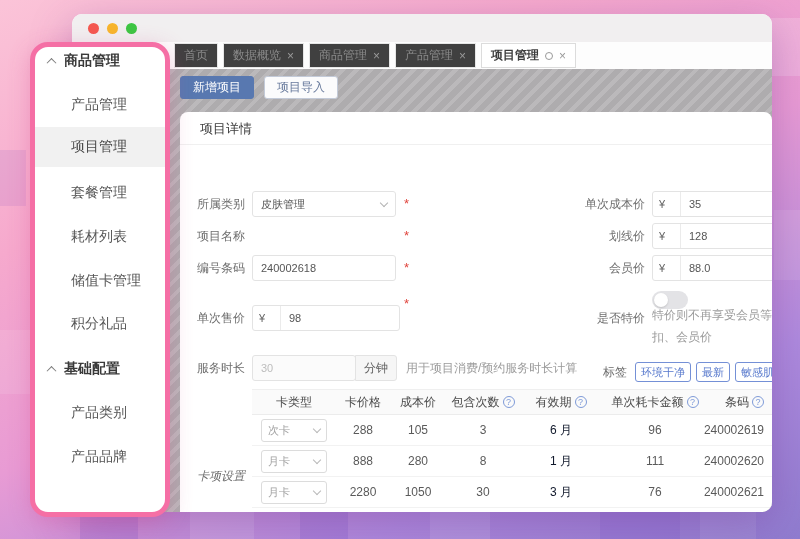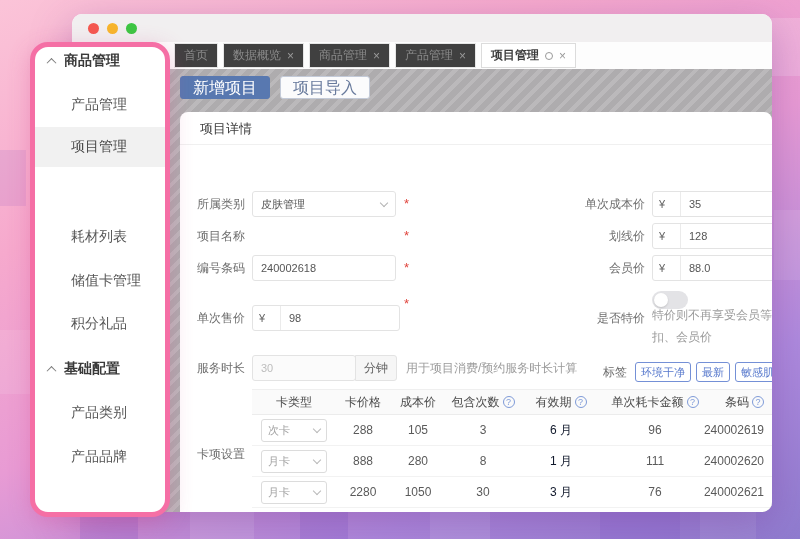--- a/index.html
+++ b/index.html
@@ -24,21 +24,21 @@
   .tab { height:25px; display:flex; align-items:center; gap:6px; padding:0 9px;
     font-size:12px; color:#8a8a8a; background:#404040; border:1px solid #e6e6e6; cursor:default; }
   .tab.active { background:#fff; color:#3c3c3c; font-weight:bold; border-color:#dcdcdc; }
   .tab .close { font-size:12px; color:#9a9a9a; font-weight:normal; }
   .circle-icon { width:8px; height:8px; border:1px solid #9a9a9a; border-radius:50%; }
 
   .content { position:absolute; left:0; right:0; top:55px; bottom:0;
     background-color:#aeacae;
     background-image:repeating-linear-gradient(135deg,rgba(255,255,255,.16) 0 4px,rgba(255,255,255,0) 4px 10px); }
   .toolbar { position:absolute; left:108px; top:7px; display:flex; gap:10px; }
-  .btn { height:23px; line-height:21px; padding:0 12px; font-size:16px; border-radius:3px; cursor:pointer; }
+  .btn { height:23px; line-height:21px; padding:0 12px; font-size:12px; border-radius:3px; cursor:pointer; }
   .btn.primary { background:#5878b0; border:1px solid #5878b0; color:#fff; }
   .btn.ghost { background:#fbfbfc; border:1px solid #c3cad8; color:#687a9c; }
 
   .panel { position:absolute; left:108px; right:0; top:43px; bottom:0; background:#fff;
     border-radius:8px 8px 0 0; overflow:hidden; }
   .panel-header { height:33px; line-height:33px; padding-left:20px; font-size:13px;
     color:#404040; border-bottom:1px solid #f0f0f0; }
   .formwrap { position:absolute; left:0; right:0; top:33px; bottom:0; }
 
   .lbl { position:absolute; height:26px; line-height:26px; font-size:12px; color:#6e6e6e; text-align:right; }
@@ -198,21 +198,21 @@
           <div class="lbl" style="left:385px;top:160px;width:80px;">是否特价</div>
           <div class="helper" style="left:472px;top:159px;width:182px;line-height:22px;word-break:break-all;">特价则不再享受会员等级、优惠折扣、会员价</div>
 
           <div class="lbl" style="left:387px;top:214px;width:60px;">标签</div>
           <div class="tags" style="left:455px;top:217px;">
             <span class="tag">环境干净</span>
             <span class="tag">最新</span>
             <span class="tag">敏感肌适用</span>
           </div>
 
-          <div class="lbl" style="left:5px;top:296px;width:60px;">卡项设置</div>
+          <div class="lbl" style="left:5px;top:318px;width:60px;font-style:italic;">卡项设置</div>
           <div class="ctable" style="left:72px;top:244px;width:520px;">
             <div class="thead">
               <span class="cell c1">卡类型</span>
               <span class="cell c2">卡价格</span>
               <span class="cell c3">成本价</span>
               <span class="cell c4">
                 <span>包含次数</span>
                 <span class="help-icon">?</span>
               </span>
               <span class="cell c5">
@@ -291,20 +291,23 @@
     <div class="side-item side-group" style="top:1px;">
       <span class="caret-up"></span>
       <span>商品管理</span>
     </div>
     <div class="side-item" style="top:45px;">
       <span>产品管理</span>
     </div>
     <div class="side-item selected" style="top:80px;">
       <span>项目管理</span>
     </div>
+    <div class="side-item" style="top:133px;">
+      <span>套餐管理</span>
+    </div>
     <div class="side-item" style="top:177px;">
       <span>耗材列表</span>
     </div>
     <div class="side-item" style="top:221px;">
       <span>储值卡管理</span>
     </div>
     <div class="side-item" style="top:264px;">
       <span>积分礼品</span>
     </div>
     <div class="side-item side-group" style="top:309px;">

